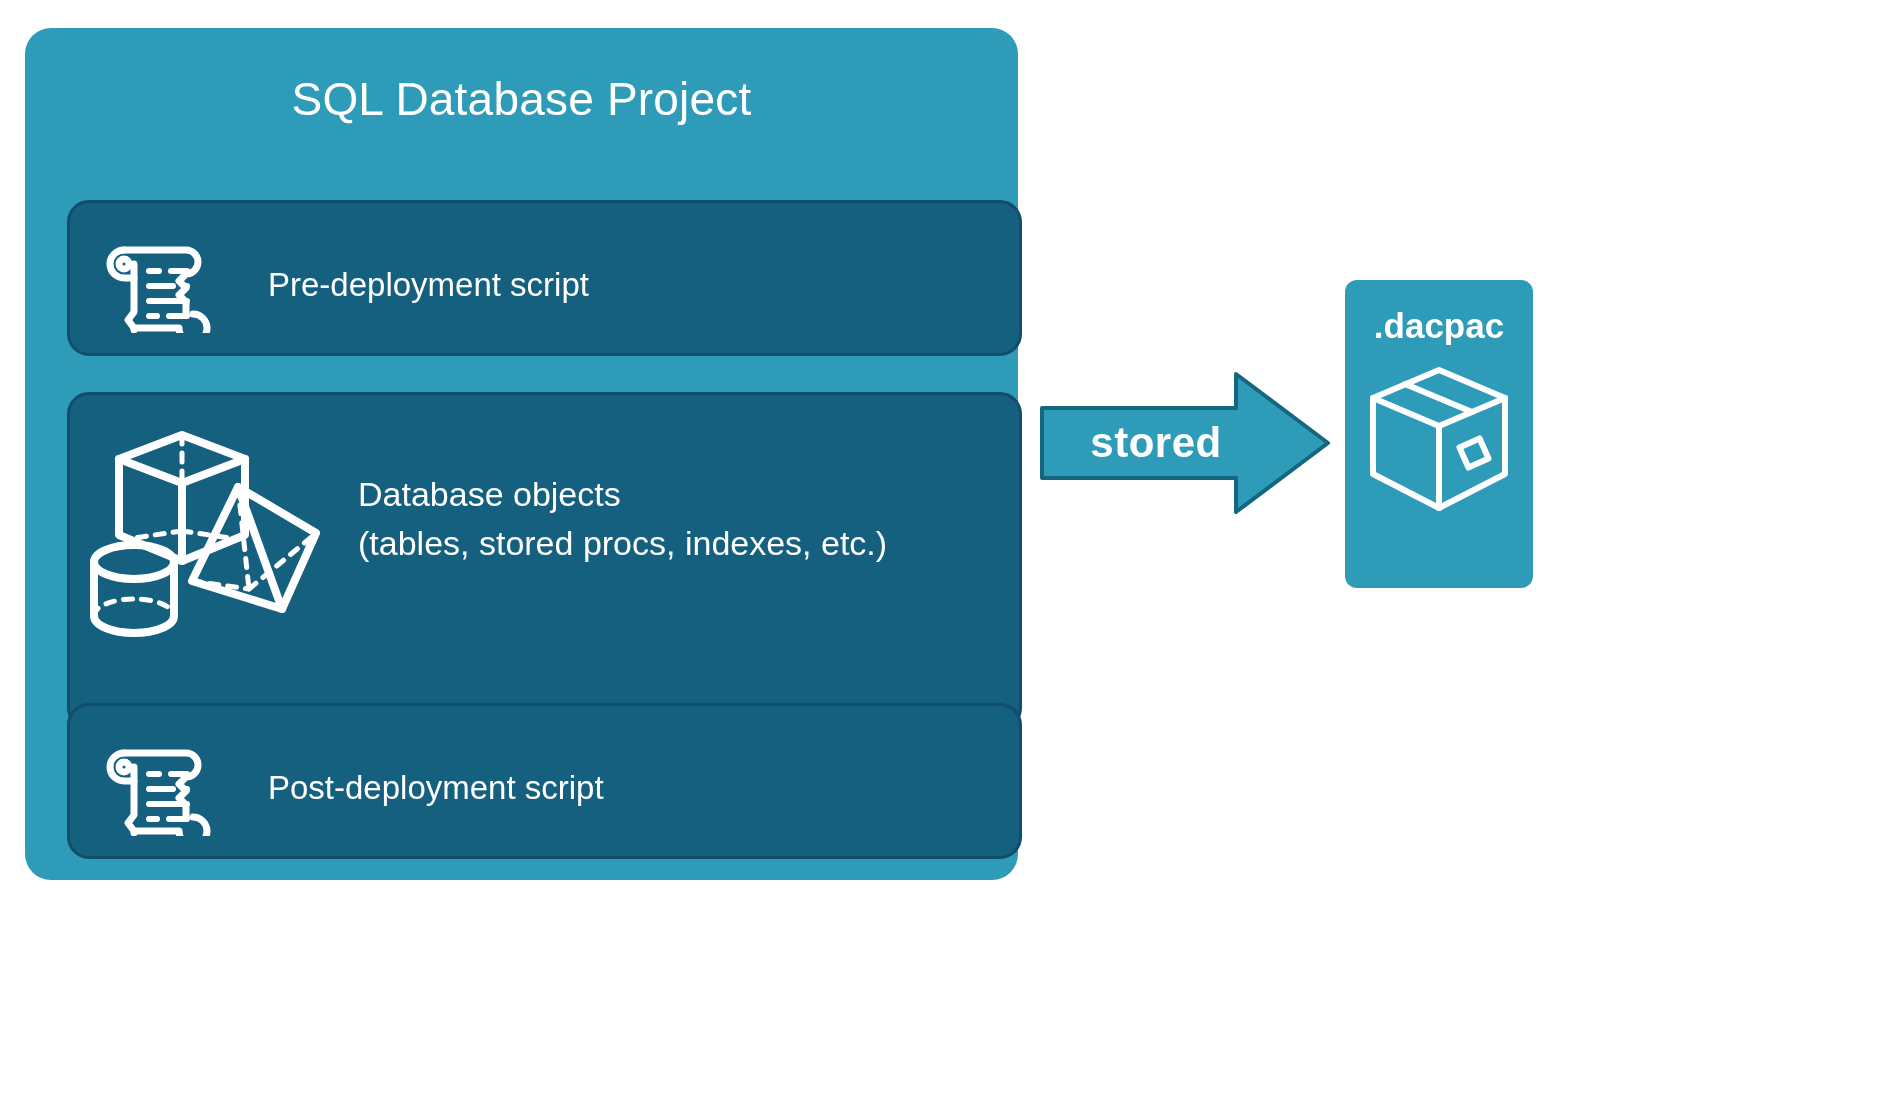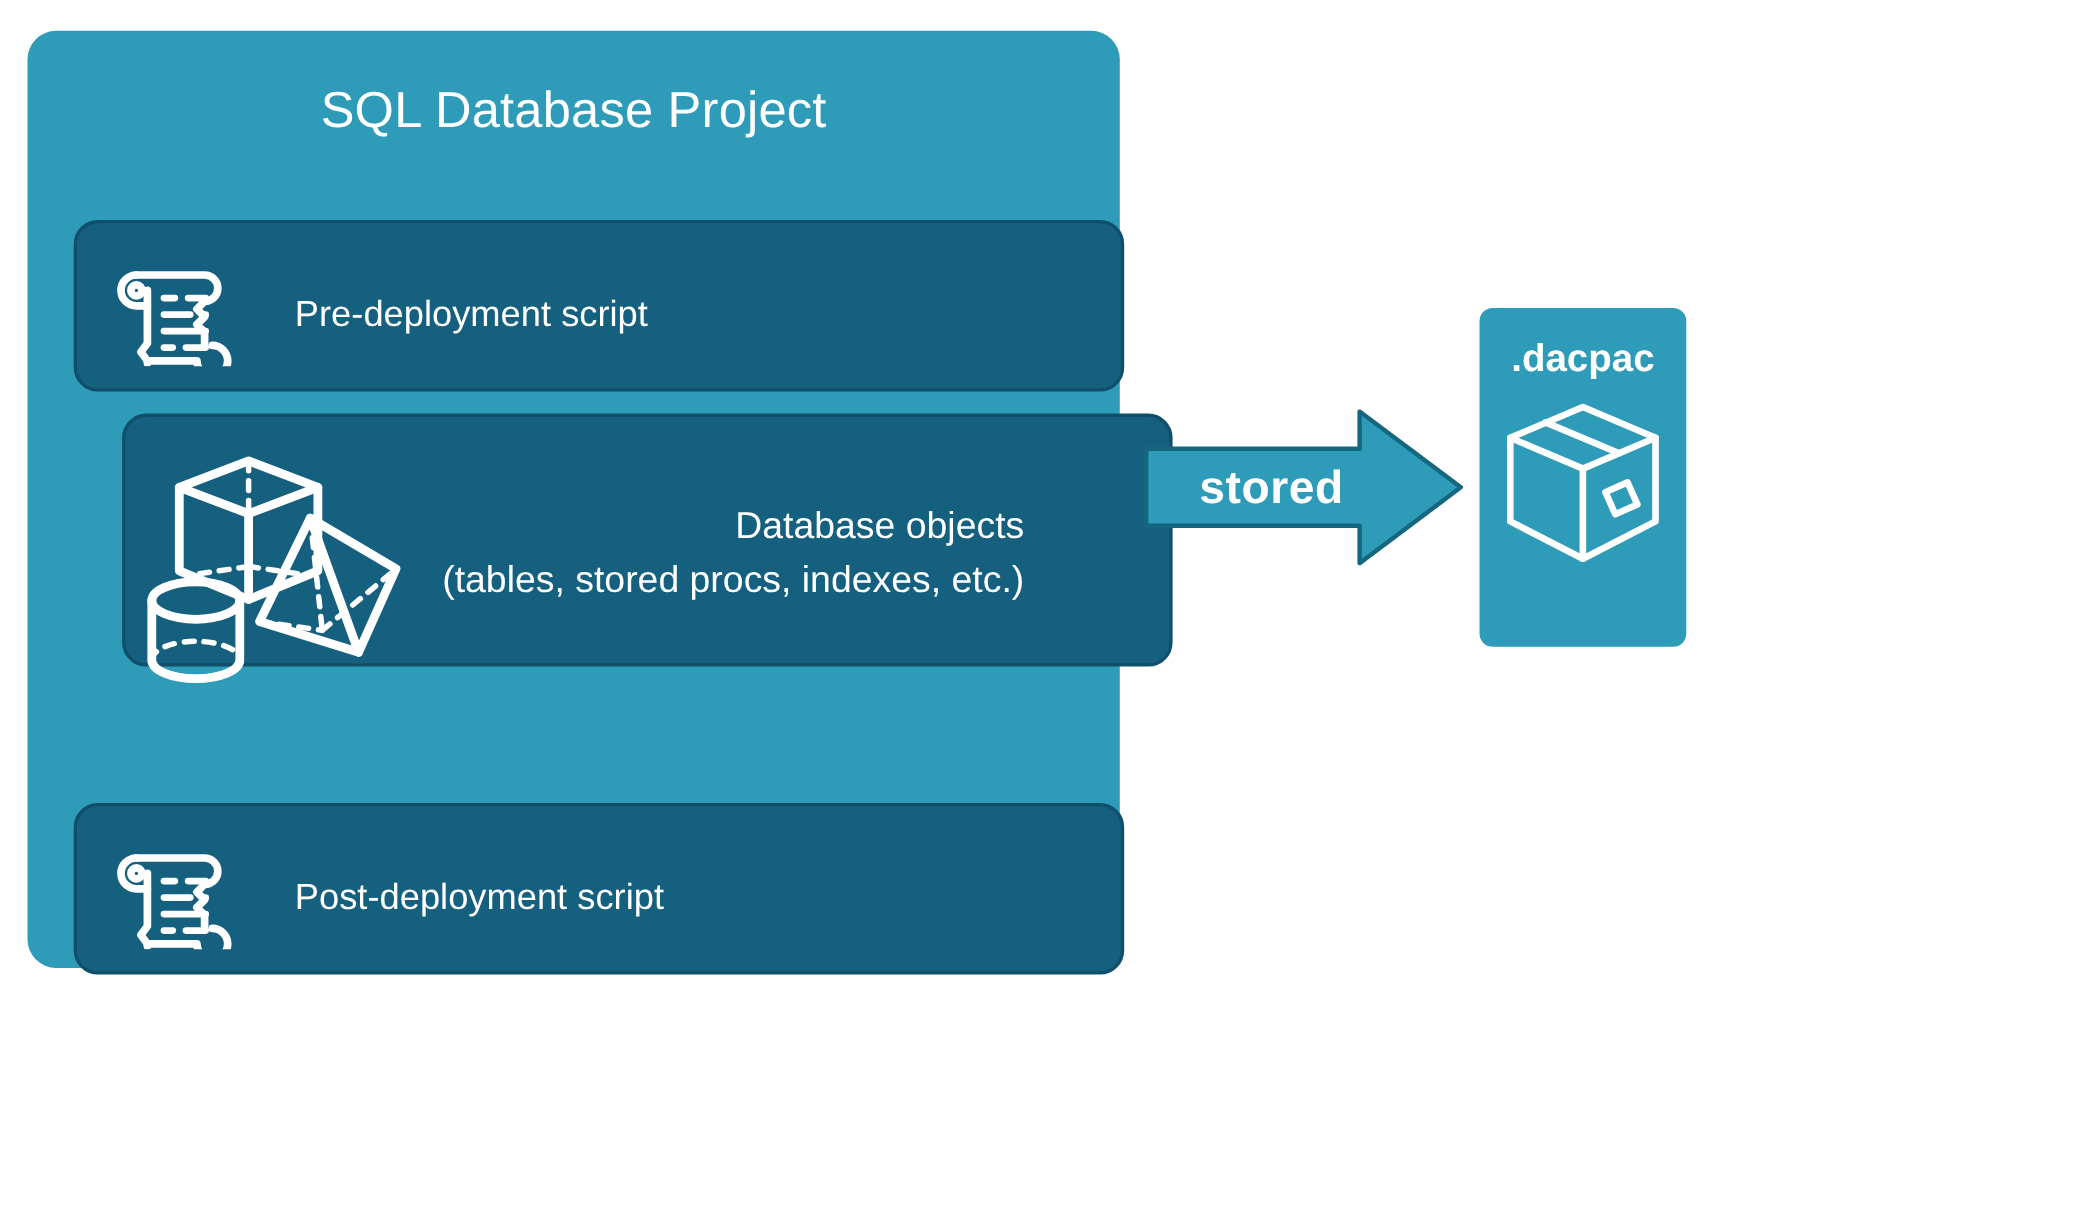--- a/index.html
+++ b/index.html
@@ -36,25 +36,24 @@
 
   
   .item-box{
     position:absolute;
     left:42px;
     width:955px;
     background:#155f7f;
     border:3px solid #0f4f6b;
     border-radius:22px;
     box-sizing:border-box;
-    text-align:right;
   }
   #box-pre  { top:172px; height:156px; }
-  #box-obj  { top:348px; height:230px;margin-left:44px; }
-  #box-post { top:702px; height:156px; }
+  #box-obj  { top:364px; height:338px; }
+  #box-post { top:675px; height:156px; }
 
   .item-label{
     position:absolute;
     color:#ffffff;
     font-size:33px;
     font-weight:400;
     line-height:1.45;
     white-space:pre;
   }
   #label-pre  { left:198px; top:58px; }

